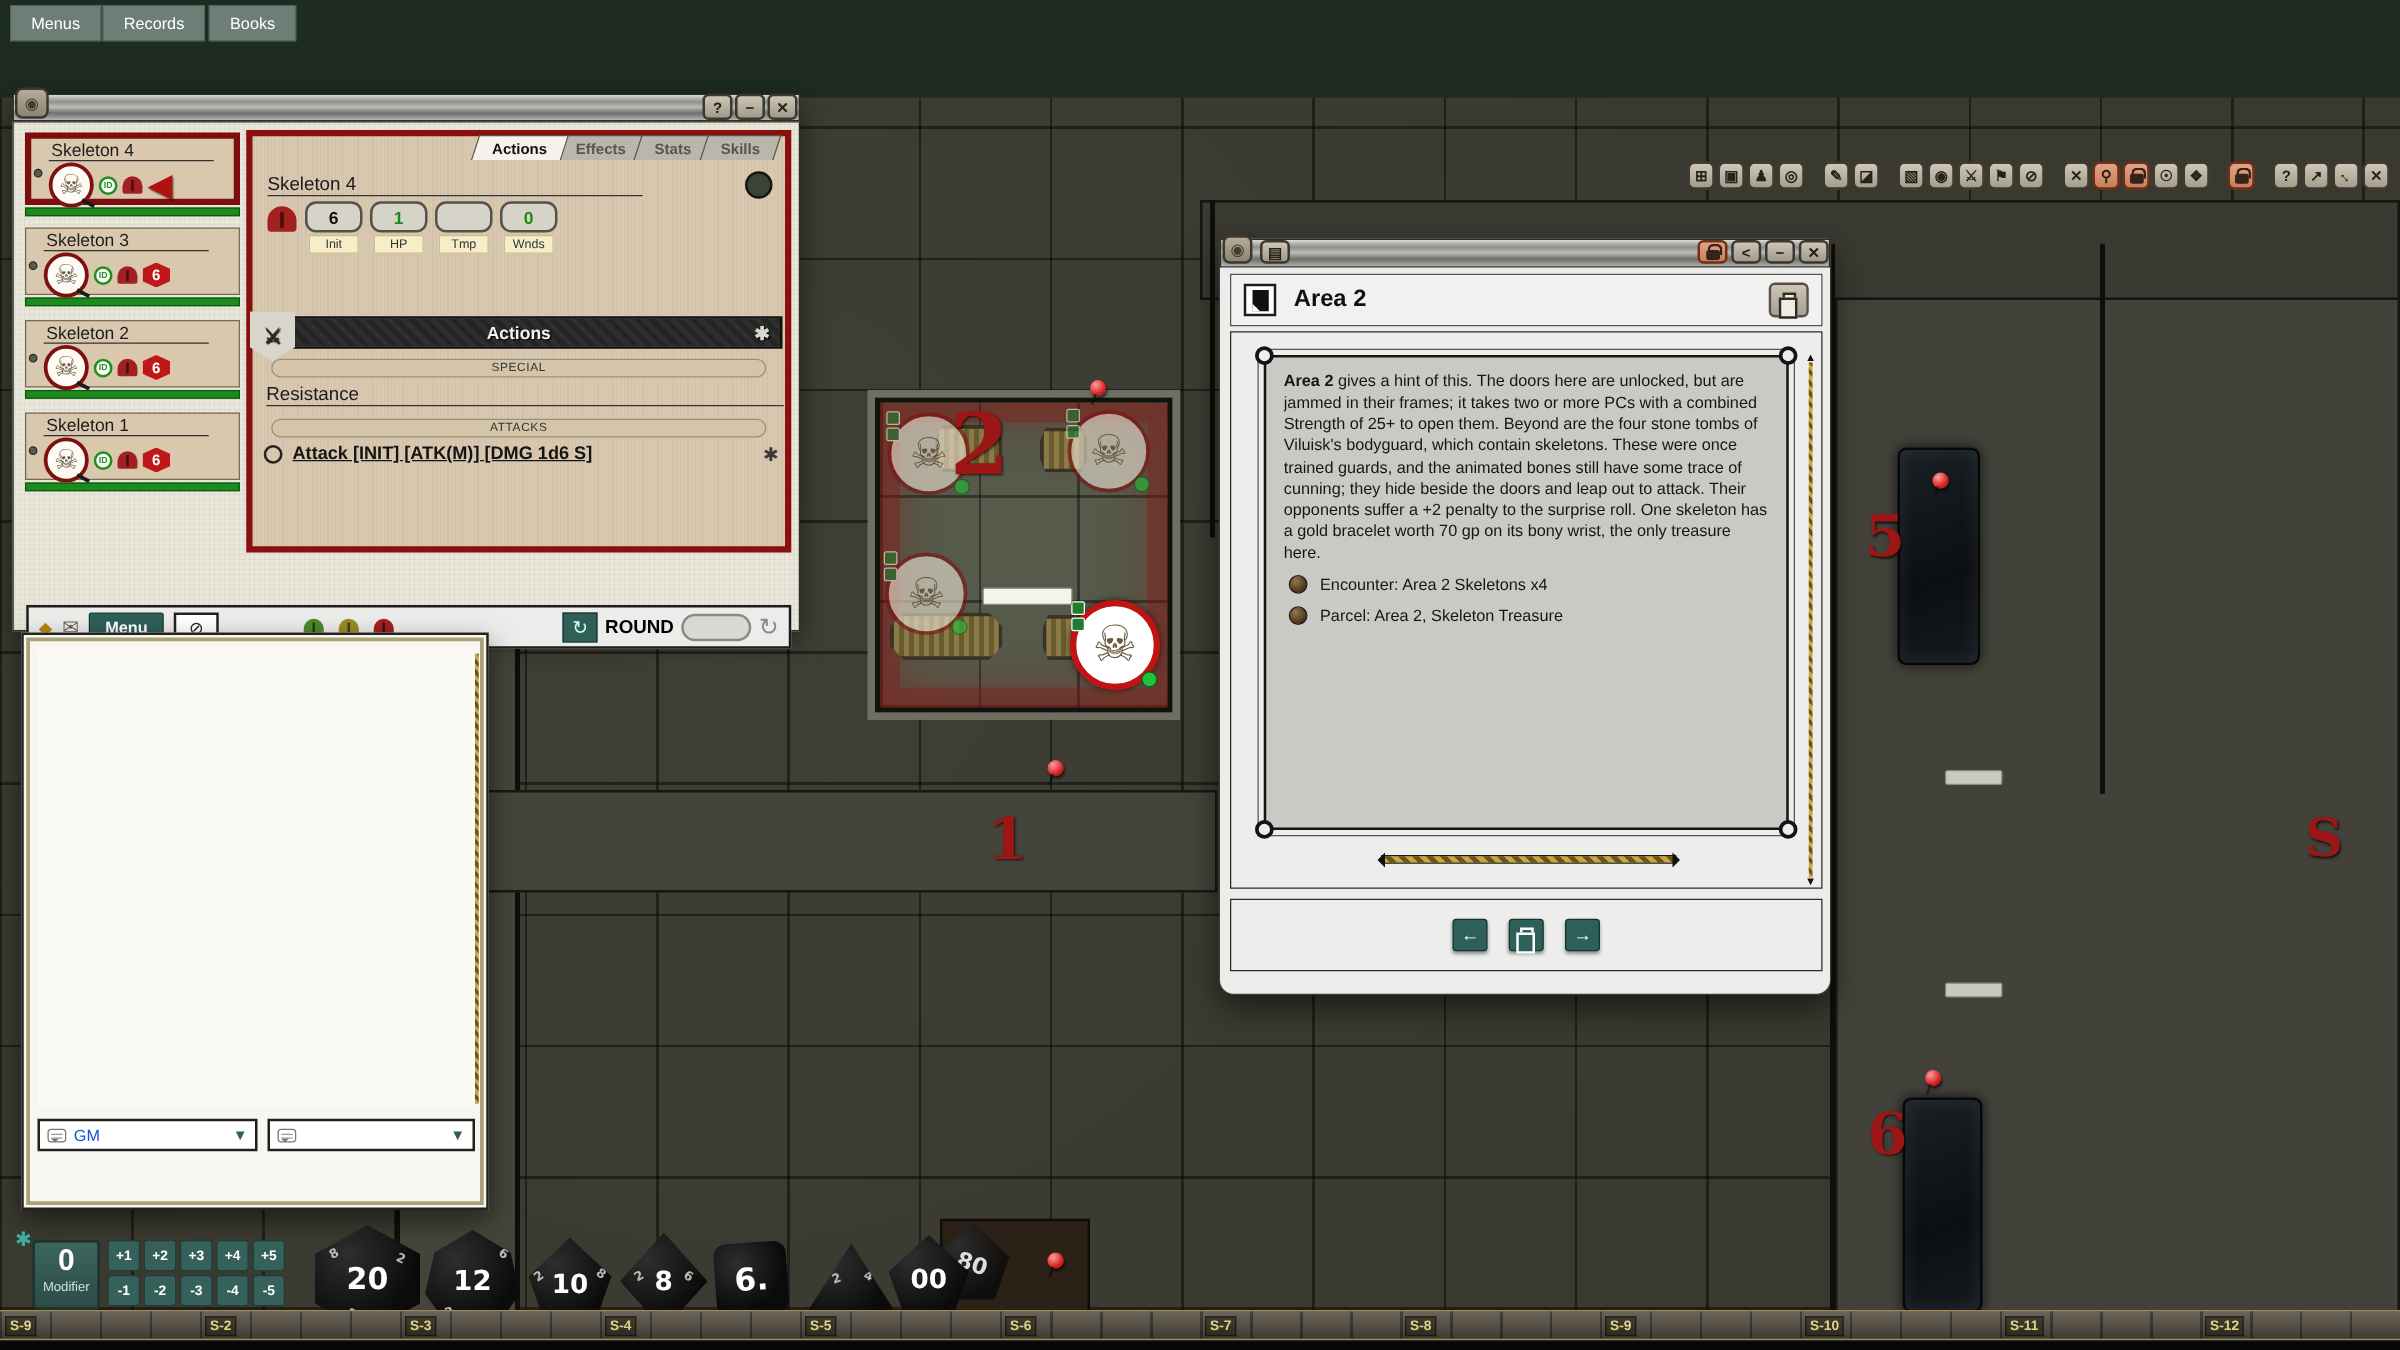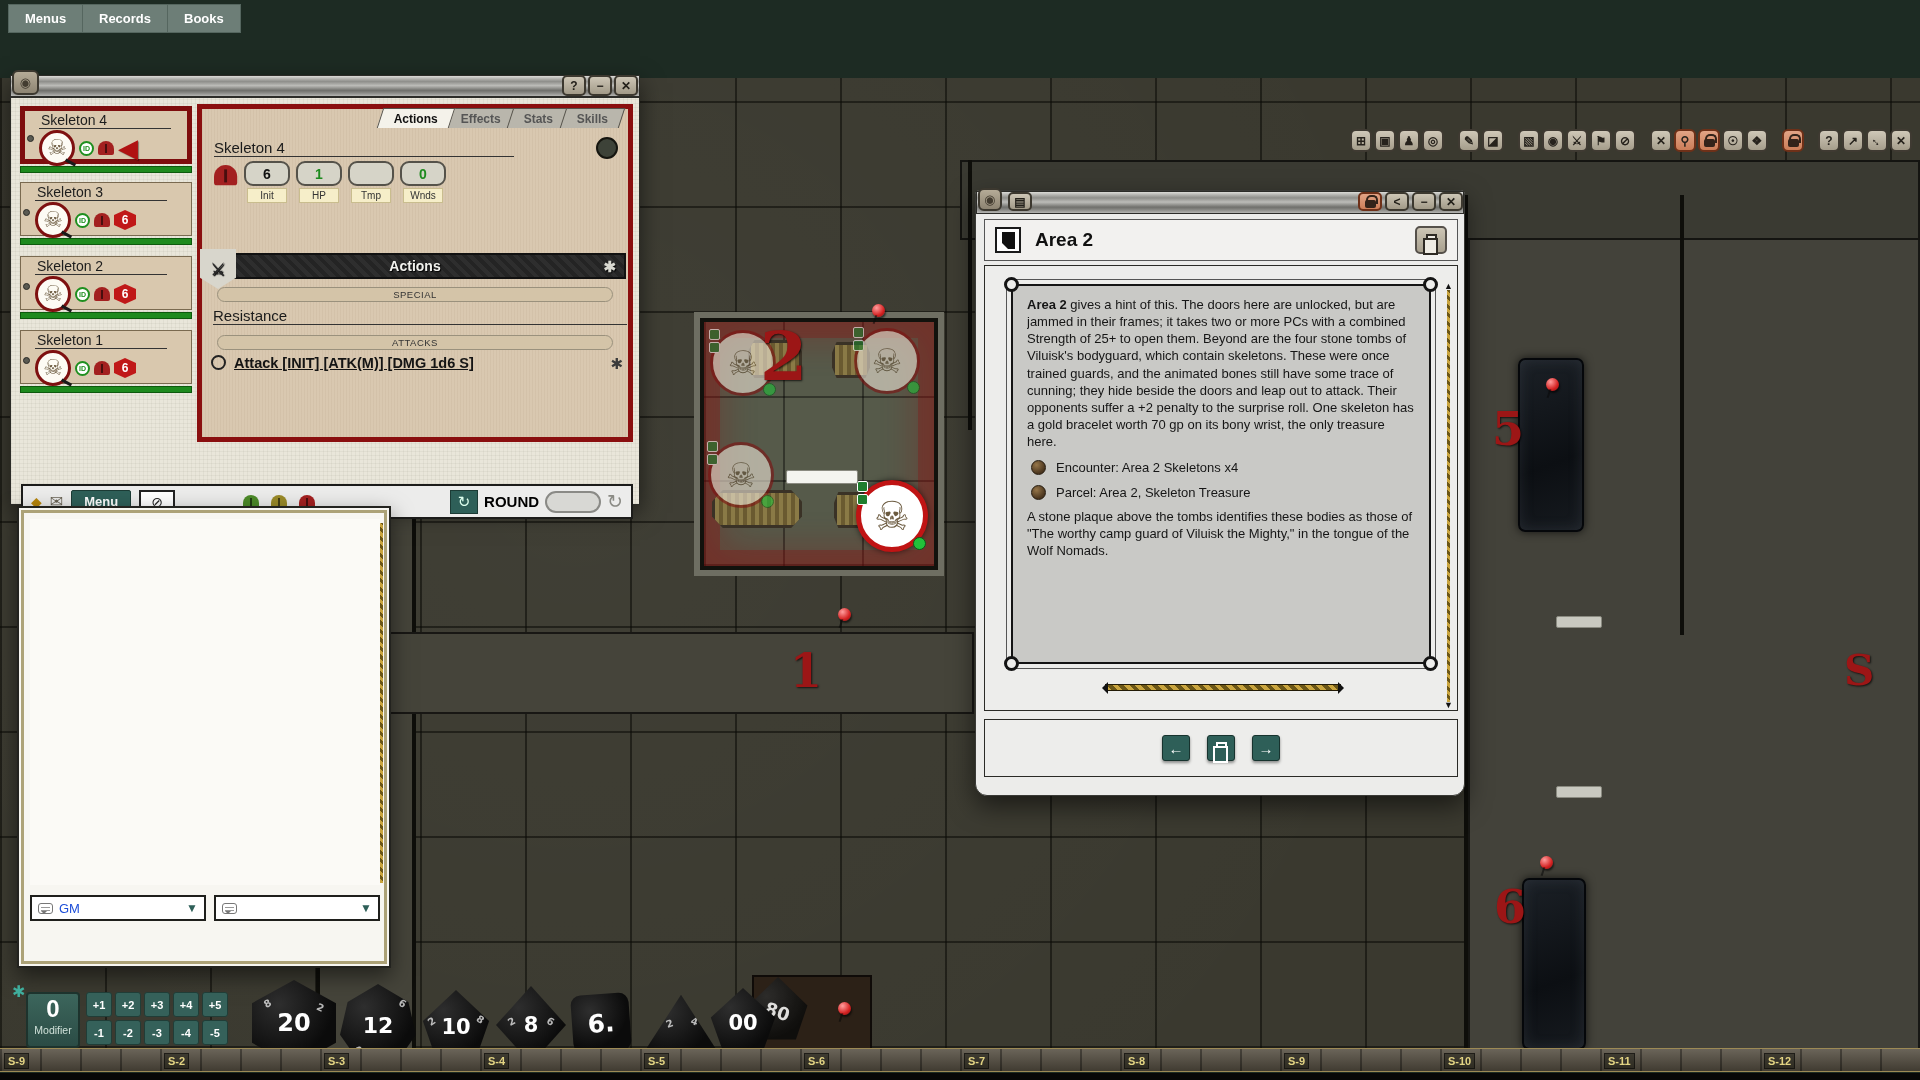--- a/index.html
+++ b/index.html
@@ -30,21 +30,21 @@
   .coffin>i{display:block;width:100%;height:100%;background:repeating-linear-gradient(90deg,#8a7a46 0 4px,#6a5a30 4px 8px)}
   .mtok{position:absolute;border-radius:50%;background:#efe7d8;border:3px solid #7e1010;display:flex;align-items:center;justify-content:center;color:#6b5a3f;opacity:.6}
   .mtok .sk{font-size:34px;line-height:1}
   .mtok.hot{opacity:1;background:#fff;border:5px solid #c01414;box-shadow:0 0 6px rgba(0,0,0,.6)}
   .tokbadges{position:absolute;left:-4px;top:-4px;display:flex;flex-direction:column;gap:2px}
   .tokbadges span{width:11px;height:11px;background:#1e7e2e;border:1.5px solid #fff;border-radius:2px}
   .gdot{position:absolute;right:-3px;bottom:-3px;width:13px;height:13px;border-radius:50%;background:#21c13a;border:1px solid #0a5a18}
 
   
   #menubar{position:absolute;left:0;top:0;width:1920px;height:40px;background:#1d2b23}
-  .menubtn{position:absolute;top:4px;height:29px;padding:0 16px;background:#6d7e77;border:1px solid #55665f;color:#fff;font-weight:bold;font-size:13px;display:flex;align-items:center}
+  .menubtn{position:absolute;top:4px;height:29px;padding:0 16px;background:#6d7e77;border:1px solid #55665f;color:#fff;font-weight:normal;font-size:13px;display:flex;align-items:center}
 
   
   #toolbar{position:absolute;left:1350px;top:129px;display:flex;align-items:center}
   .tb{width:22px;height:23px;margin-right:2px;border-radius:6px;border:2px solid #3f3a32;background:linear-gradient(180deg,#cfc8b8,#a59d8b);display:flex;align-items:center;justify-content:center;font-size:12px;font-weight:bold;color:#26221c}
   .tb.orange{background:linear-gradient(180deg,#e2a486,#cc7d58);border-color:#6e3018}
   .tb.gap{margin-left:12px}
   .padlock{width:11px;height:8px;background:#33231a;border-radius:2px;position:relative;margin-top:5px}
   .padlock::before{content:"";position:absolute;left:1.5px;top:-5px;width:8px;height:7px;border:2px solid #33231a;border-bottom:none;border-radius:5px 5px 0 0}
 
   
@@ -89,21 +89,21 @@
   .statval{height:25px;border:2px solid #55524a;border-radius:9px;background:#d6d4c8;font-weight:bold;font-size:14px;color:#111;display:flex;align-items:center;justify-content:center}
   .statval.green{color:#1e8a1e}
   .statlab{margin:2px auto 0;width:40px;font-size:10px;color:#333;background:#f6eec9;border:1px solid #c9bd8e;line-height:13px}
   .bighelm{position:absolute;left:12px;top:56px;transform:scale(1.45);transform-origin:top left}
   .fxtext{position:absolute;left:11px;top:104px;width:412px;font-size:13.4px;line-height:1.32;color:#161616}
   .actbar{position:absolute;left:2px;top:144px;width:422px;height:26px;background:repeating-linear-gradient(45deg,#2e2e2e 0 4px,#242424 4px 8px);border:2px solid #111;display:flex;align-items:center;justify-content:center;color:#f2f2ee;font-weight:bold;font-size:14px;text-shadow:1px 1px 1px #000}
   .shield{position:absolute;left:-6px;top:-6px;width:36px;height:40px;background:#d8d6cc;clip-path:polygon(0 0,100% 0,100% 72%,50% 100%,0 72%);display:flex;align-items:center;justify-content:center;color:#2a2a2a;font-size:16px;filter:drop-shadow(1px 1px 1px rgba(0,0,0,.6))}
   .gear{position:absolute;right:8px;top:3px;font-size:15px;color:#d8d8d0}
   .pillbtn{position:absolute;left:15px;width:396px;height:15px;border:1px solid #9a917d;border-radius:8px;background:#d4c4a8;font-size:9.5px;color:#333;display:flex;align-items:center;justify-content:center;letter-spacing:.5px}
   .sectlab{position:absolute;left:11px;width:414px;font-size:15px;color:#1a1a1a;border-bottom:1px solid #333}
-  .atkrow{position:absolute;left:9px;top:246px;display:flex;align-items:flex-start;gap:8px;width:414px}
+  .atkrow{position:absolute;left:9px;top:246px;display:flex;align-items:flex-end;gap:8px;width:414px}
   .radio{width:15px;height:15px;border-radius:50%;border:2.5px solid #222;background:transparent;flex:none}
   .atktext{font-weight:bold;font-size:14.5px;color:#141414;text-decoration:underline}
   .atkgear{position:absolute;right:2px;top:0;font-size:15px;color:#3a3a3a}
 
   #ctfooter{position:absolute;left:10px;top:386px;width:612px;height:35px;background:#ececeb;border:2px solid #1c1c1a;display:flex;align-items:center;gap:8px;padding:0 8px}
   .menu-btn{background:#2e5f58;border:1px solid #1c3b35;color:#fff;font-weight:bold;font-size:13px;padding:3px 12px;border-radius:2px}
   .eyebtn{width:36px;height:24px;background:#fff;border:2px solid #222;display:flex;align-items:center;justify-content:center;font-size:14px;color:#222}
   .roundgrp{margin-left:auto;display:flex;align-items:center;gap:6px}
   .cyclebtn{width:28px;height:24px;background:#2e5f58;border:1px solid #1c3b35;color:#dfe;display:flex;align-items:center;justify-content:center;font-size:15px}
   .roundinput{width:56px;height:22px;border-radius:11px;background:#d8d8d4;border:2px solid #8a8a86}
@@ -624,21 +624,20 @@
         <div class="storytext">
           <p><b>Area 2</b><span> gives a hint of this. The doors here are unlocked, but are jammed in their frames; it takes two or more PCs with a combined Strength of 25+ to open them. Beyond are the four stone tombs of Viluisk's bodyguard, which contain skeletons. These were once trained guards, and the animated bones still have some trace of cunning; they hide beside the doors and leap out to attack. Their opponents suffer a +2 penalty to the surprise roll. One skeleton has a gold bracelet worth 70 gp on its bony wrist, the only treasure here.</span></p>
           <div class="linkrow">
             <span class="linkicon"></span>
             <span class="linktext">Encounter: Area 2 Skeletons x4</span>
           </div>
           <div class="linkrow">
             <span class="linkicon"></span>
             <span class="linktext">Parcel: Area 2, Skeleton Treasure</span>
           </div>
-          <p>A stone plaque above the tombs identifies these bodies as those of "The worthy camp guard of Viluisk the Mighty," in the tongue of the Wolf Nomads.</p>
         </div>
       </div>
       <div class="goldscroll v vscroll">
         <span class="gs-end" style="left:-3px;top:-8px">▲</span>
         <span class="gs-end" style="left:-3px;bottom:-8px">▼</span>
       </div>
       <div class="hrope">
         <span class="ropearrow" style="left:-10px;border-right-color:#111"></span>
         <span class="ropearrow" style="right:-10px;border-left-color:#111"></span>
       </div>

